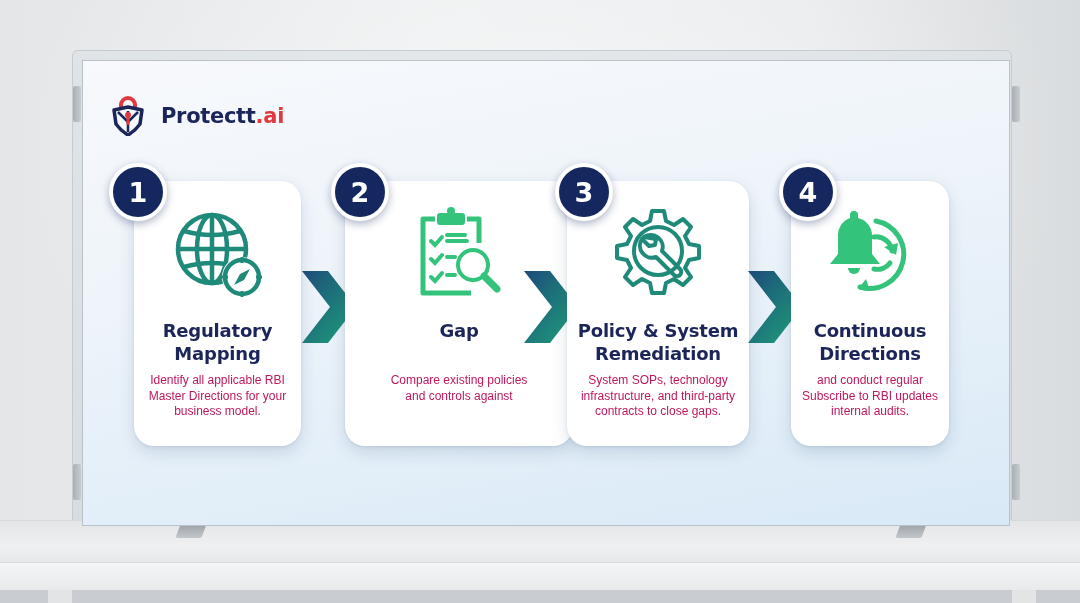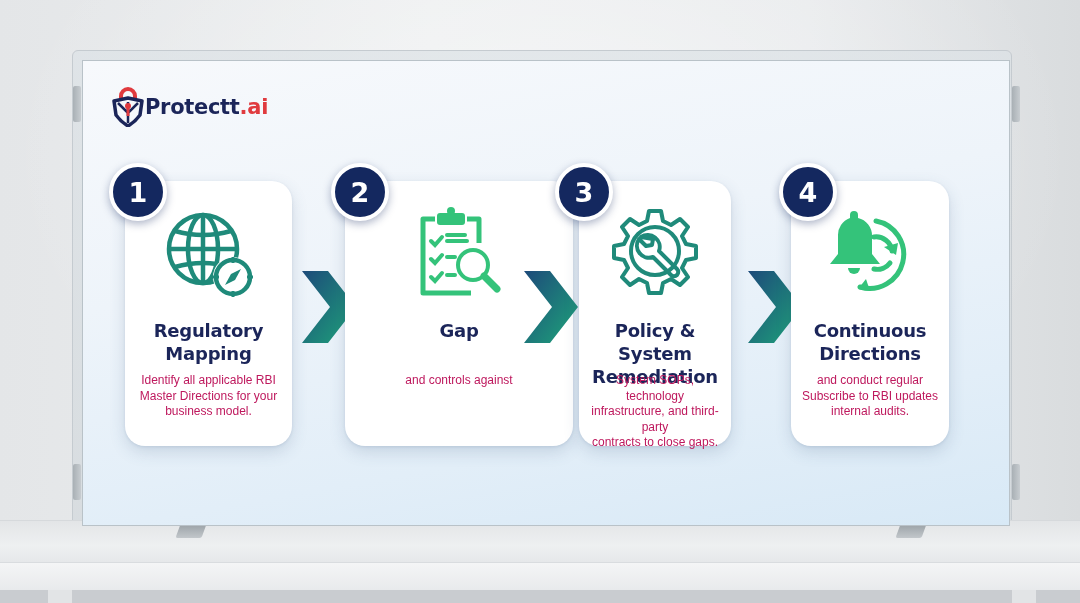--- a/index.html
+++ b/index.html
@@ -39,21 +39,21 @@
   .tv-clip { position: absolute; width: 8px; height: 36px; background: linear-gradient(90deg,#a9b0b5,#c7ccd0); border-radius: 2px; }
   .tv-foot { position: absolute; top: 524px; width: 26px; height: 14px;
     background: linear-gradient(180deg,#9aa1a6,#c2c7cb); transform: skewX(-20deg); border-radius: 2px; }
   .screen {
     position: absolute; left: 82px; top: 60px; width: 928px; height: 466px;
     background: linear-gradient(170deg, #f7f9fc 0%, #eef4fa 40%, #e2eef8 75%, #d8e9f6 100%);
     border: 1px solid #b9c2c8;
     overflow: hidden;
   }
   
-  .logo { position: absolute; left: 28px; top: 26px; display: flex; align-items: center; gap: 0; }
+  .logo { position: absolute; left: 28px; top: 35px; display: flex; align-items: center; gap: 16px; }
   .logo-text { font-family: "DejaVu Sans", sans-serif; font-weight: bold; font-size: 21px; color: #1b2559; letter-spacing: -0.3px; }
   .logo-text .ai { color: #e03a3e; }
 
   
   .card {
     position: absolute; top: 120px; height: 265px;
     background: #fff; border-radius: 20px;
     box-shadow: 0 6px 16px rgba(60,90,130,0.18), 0 1px 3px rgba(60,90,130,0.12);
     text-align: center;
   }
@@ -104,21 +104,21 @@
     <svg width="34" height="40" viewBox="0 0 34 40">
       <path d="M10 14 V9 a7 7 0 0 1 14 0 V14" fill="none" stroke="#e03a3e" stroke-width="4"></path>
       <path d="M3 14 L17 11 L31 14 L29 28 Q24 35 17 39 Q10 35 5 28 Z" fill="none" stroke="#1b2559" stroke-width="3.5" stroke-linejoin="round"></path>
       <path d="M7 16 L17 26 L27 16 M17 26 L17 36 M17 15 L17 26" fill="none" stroke="#1b2559" stroke-width="2.5"></path>
       <circle cx="17" cy="19" r="3" fill="#e03a3e"></circle>
       <rect x="15.5" y="20" width="3" height="9" fill="#e03a3e"></rect>
     </svg>
     <div class="logo-text"><span>Protectt</span><span class="ai">.ai</span></div>
   </div>
 
-  <div class="card" style="left:42px;width:167px;">
+  <div class="card" style="left:51px;width:167px;">
     <div class="icon-wrap">
       <svg width="100" height="94" viewBox="0 0 100 94">
         <g fill="none" stroke="#1f8a7a" stroke-width="4.5">
           <circle cx="44" cy="42" r="34"></circle>
           <ellipse cx="44" cy="42" rx="15" ry="34"></ellipse>
           <line x1="44" y1="8" x2="44" y2="76"></line>
           <line x1="10" y1="42" x2="78" y2="42"></line>
           <path d="M16 24 Q44 32 72 24"></path>
           <path d="M16 60 Q44 52 72 60"></path>
         </g>
@@ -174,36 +174,37 @@
             <line x1="38" y1="68" x2="46" y2="68"></line>
           <circle cx="64" cy="58" r="15"></circle>
           <line x1="75" y1="69" x2="88" y2="82" stroke-width="7"></line>
         </g>
       </svg>
     </div>
     <div class="card-title">
       <span>Gap</span>
     </div>
     <div class="card-desc">
+      <span>Compare existing policies</span>
       <span>and controls against</span>
     </div>
   </div>
   <div class="badge" style="left:248px;">2</div>
 
   <svg class="chev" style="left:441px;" viewBox="0 0 54 72">
     <defs>
         <linearGradient id="cg2" x1="0" y1="0" x2="1" y2="1">
           <stop offset="0" stop-color="#1d4a7a"></stop>
           <stop offset="1" stop-color="#1ea57a"></stop>
         </linearGradient>
       </defs>
     <path d="M0 0 H26 L54 36 L26 72 H0 L28 36 Z" fill="url(#cg2)"></path>
   </svg>
 
-  <div class="card" style="left:496px;width:152px;">
+  <div class="card" style="left:484px;width:182px;">
     <div class="icon-wrap">
       <svg width="100" height="94" viewBox="0 0 100 94">
         <g fill="none" stroke="#1f8a7a" stroke-width="4" stroke-linejoin="round">
           <path d="M44 4 h12 l2 10 l8 4 l9 -6 l8 8 l-6 9 l4 8 l10 2 v12 l-10 2 l-4 8 l6 9 l-8 8 l-9 -6 l-8 4 l-2 10 h-12 l-2 -10 l-8 -4 l-9 6 l-8 -8 l6 -9 l-4 -8 l-10 -2 v-12 l10 -2 l4 -8 l-6 -9 l8 -8 l9 6 l8 -4 Z"></path>
           <circle cx="50" cy="44" r="24"></circle>
           <path d="M36 30 a12 12 0 0 1 18 14 l18 18 a4 4 0 0 1 -6 6 l-18 -18 a12 12 0 0 1 -14 -18 l7 7 l6 -1 l1 -6 Z"></path>
         </g>
       </svg>
     </div>
     <div class="card-title">

